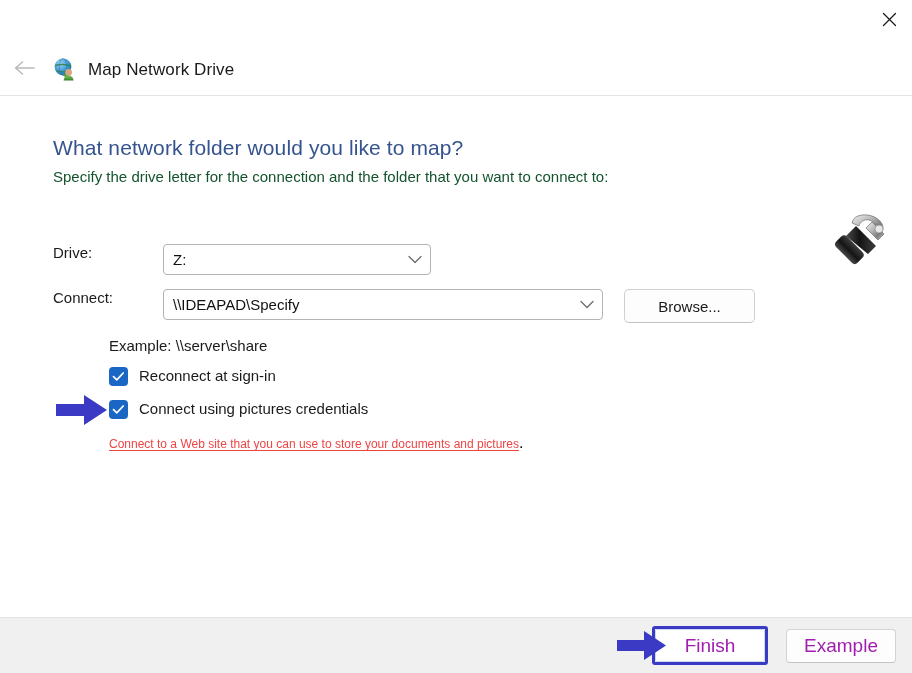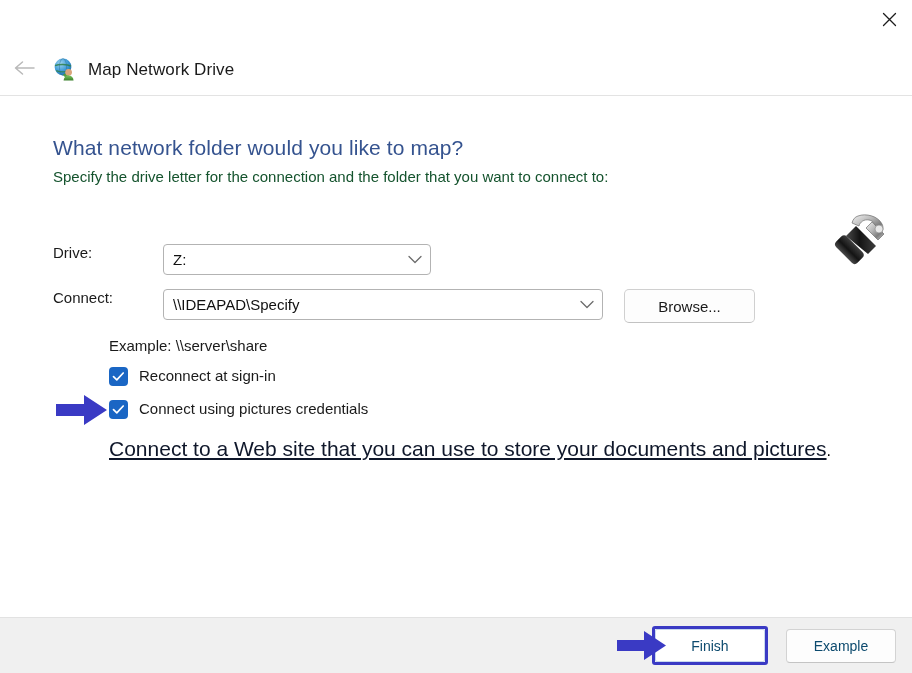--- a/index.html
+++ b/index.html
@@ -213,22 +213,22 @@
   .check-label {
     margin-left: 11px;
     font-size: 15px;
     color: #1a1a1a;
     white-space: nowrap;
     cursor: default;
   }
 
   .web-link {
     display: inline-block;
-    font-size: 21px;
-    color: #0f172a;
+    font-size: 12px;
+    color: #ef4444;
     text-decoration: underline;
     text-underline-offset: 2px;
     white-space: nowrap;
     cursor: default;
     margin-top: 4px;
   }
 
   
   .annot-arrow {
     position: absolute;
@@ -266,22 +266,22 @@
     display: flex;
     margin-right: 18px;
   }
   .btn {
     height: 34px;
     min-width: 110px;
     background: #fdfdfd;
     border: 1px solid #d3d3d3;
     border-bottom-color: #c4c4c4;
     border-radius: 4px;
-    font-size: 14px;
-    color: #0c4a6e;
+    font-size: 19px;
+    color: #a21caf;
     display: flex;
     align-items: center;
     justify-content: center;
     box-sizing: border-box;
     cursor: default;
   }
   .btn-finish {
     width: 109px;
     height: 33px;
     border: 1px solid #c9d9ee;

